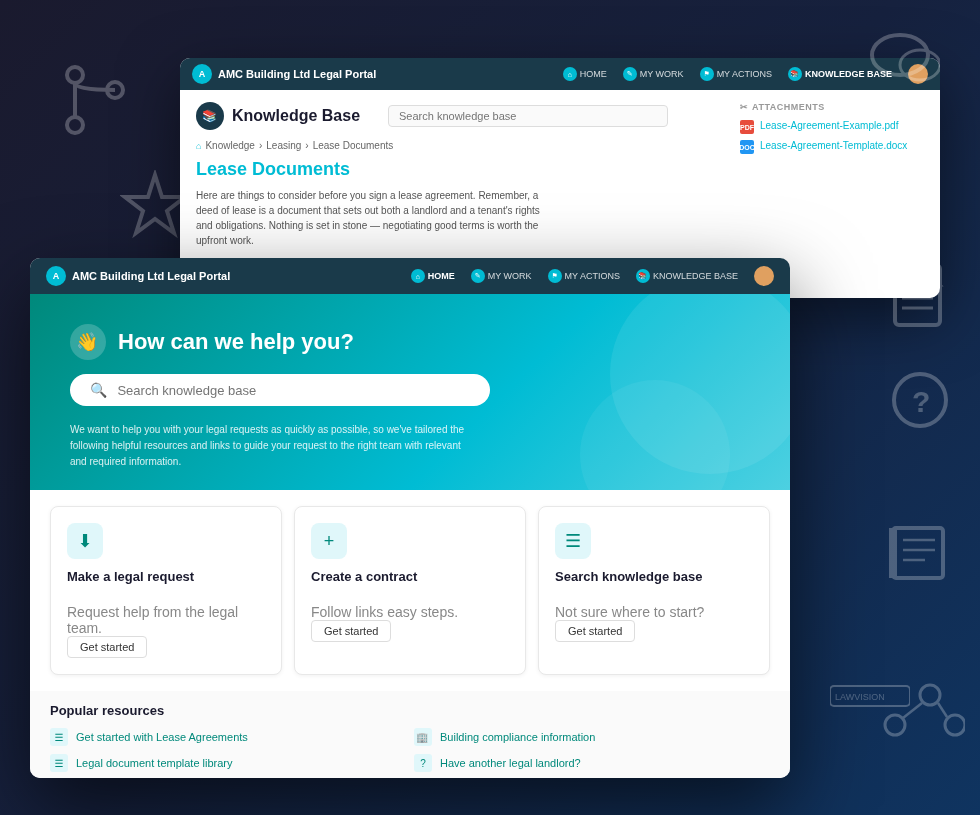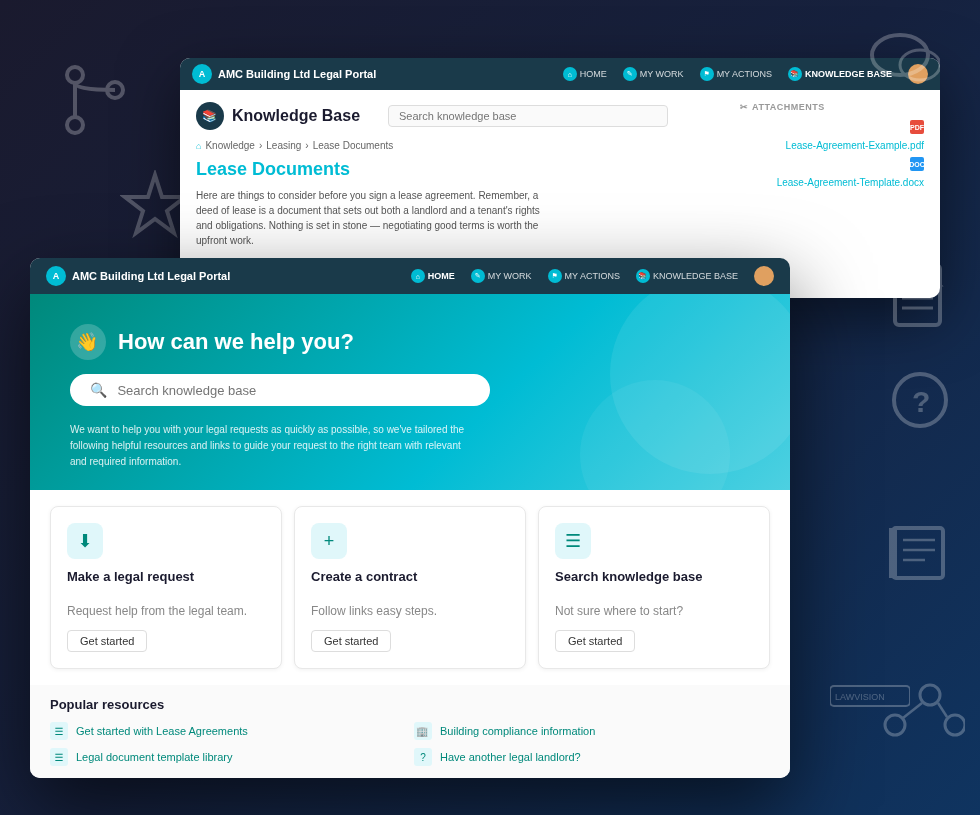--- a/index.html
+++ b/index.html
@@ -191,26 +191,25 @@
       text-transform: uppercase;
       letter-spacing: 0.5px;
       margin-bottom: 8px;
       display: flex;
       align-items: center;
       gap: 4px;
     }
 
     .attachment-item {
       display: flex;
-      align-items: flex-end;
+      align-items: flex-start;
       gap: 6px;
       font-size: 10px;
       color: #00bcd4;
       margin-bottom: 6px;
-      flex-direction: column;
     }
 
     .pdf-icon {
       width: 14px;
       height: 14px;
       background: #e74c3c;
       border-radius: 2px;
       display: flex;
       align-items: center;
       justify-content: center;
@@ -368,23 +367,22 @@
     }
 
     .card-title {
       font-size: 13px;
       font-weight: 700;
       color: #1a1a2e;
       margin-bottom: 20px;
     }
 
     .card-subtitle {
-      font-size: 12px;
+      font-size: 14px;
       color: #888;
-      margin-bottom: 12px;
     }
 
     .card-btn {
       border: 1px solid #ddd;
       border-radius: 4px;
       padding: 4px 12px;
       font-size: 11px;
       color: #333;
       background: #fff;
       cursor: pointer;

